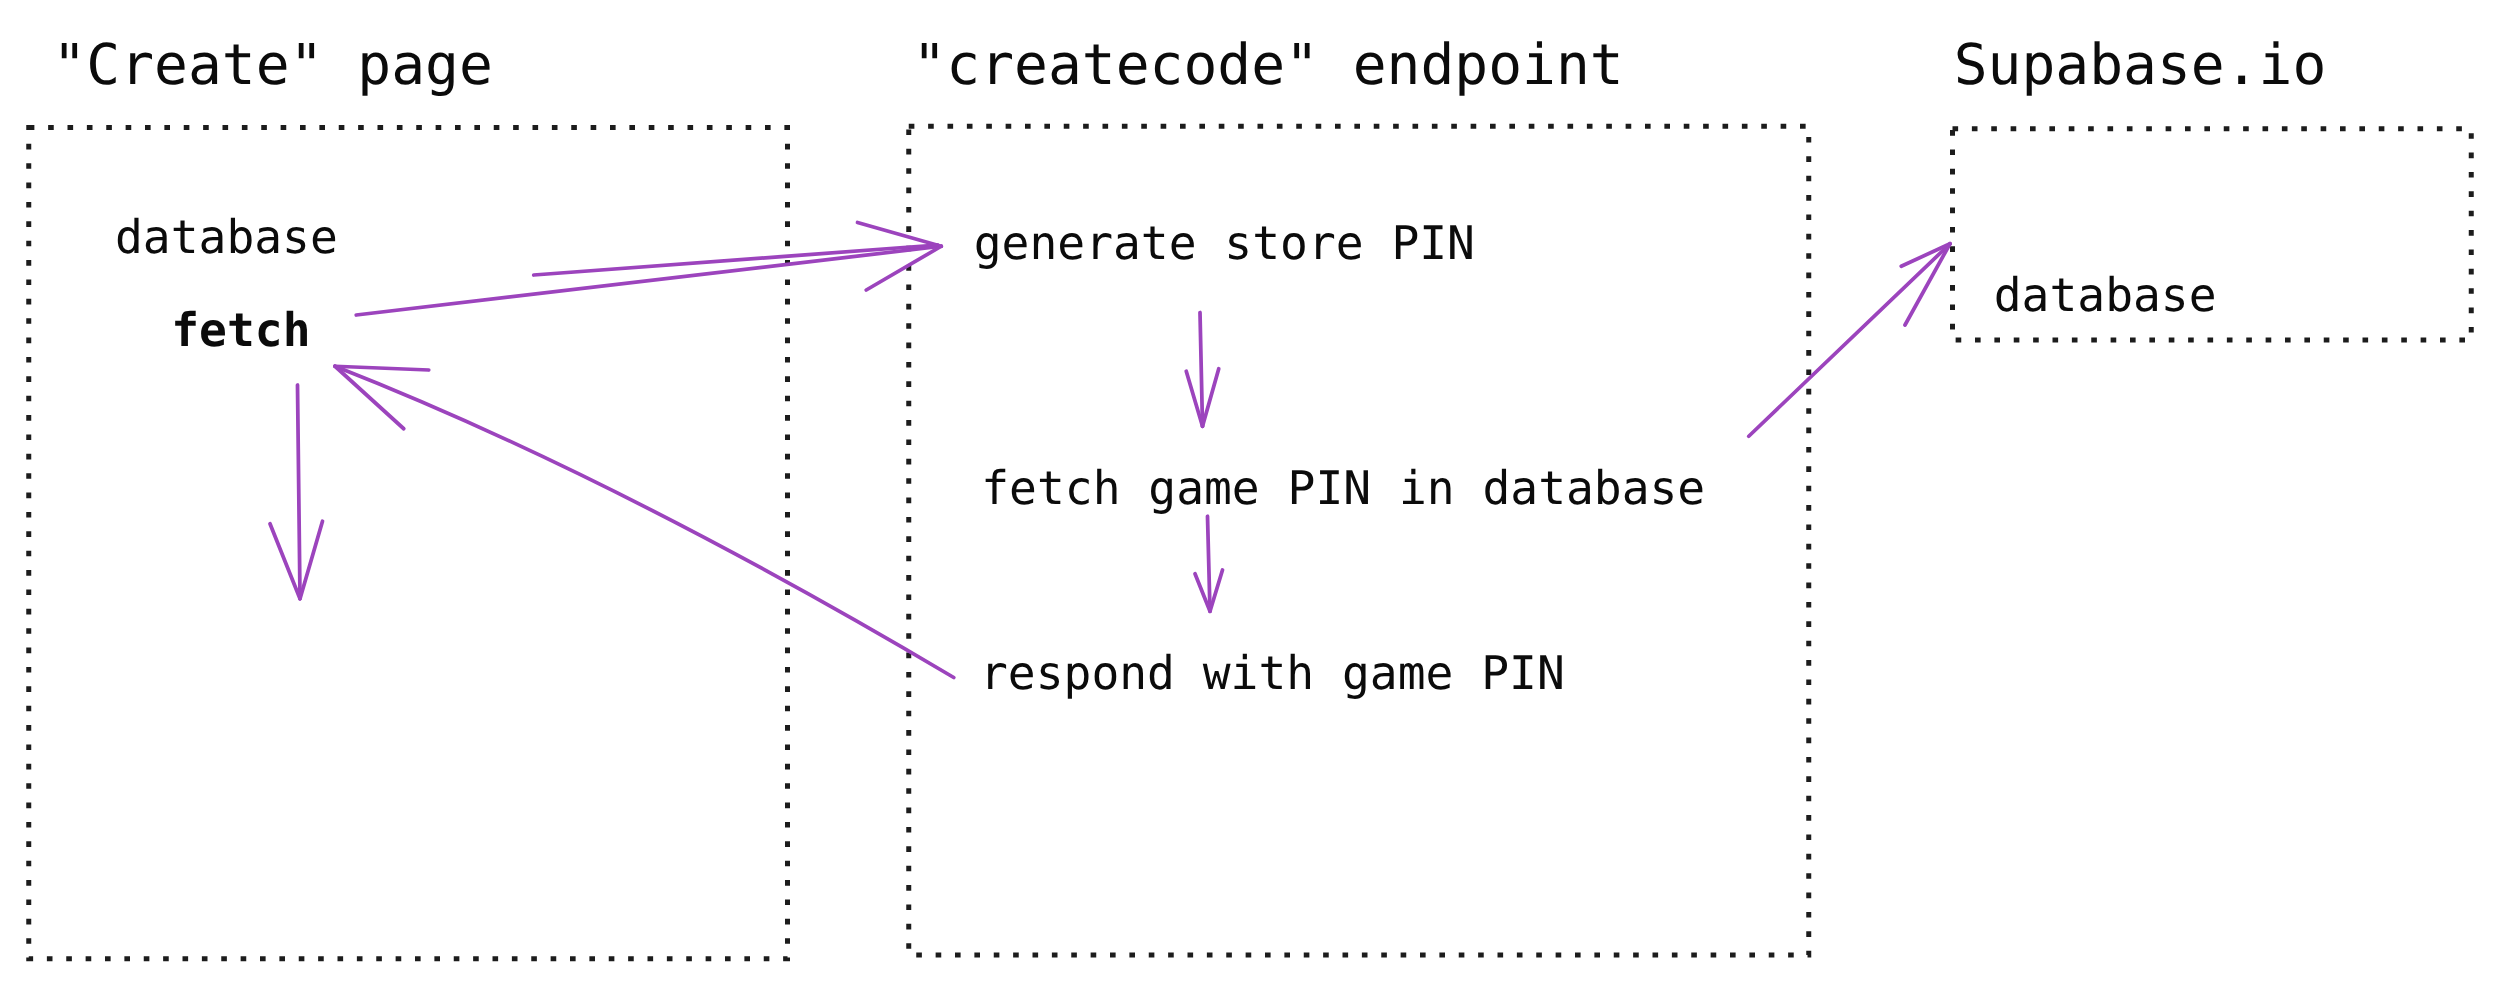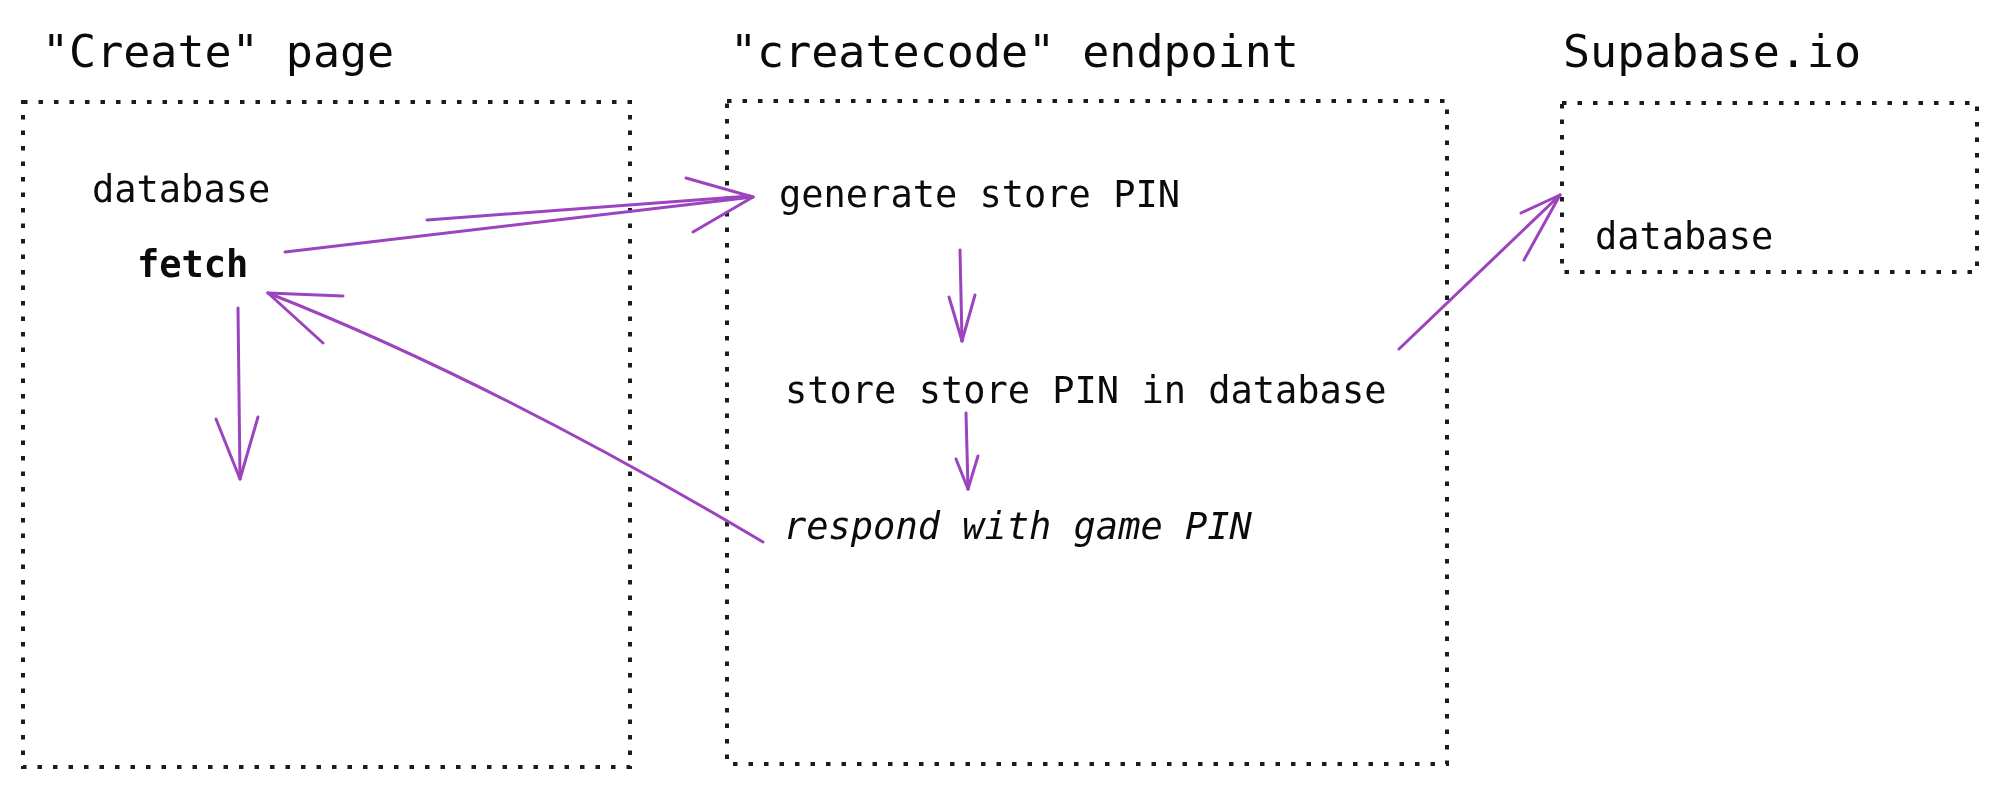--- a/index.html
+++ b/index.html
@@ -99,18 +99,18 @@
   </svg>
 
   <div class="title" style="left:42px; top:29px;">"Create" page</div>
   <div class="title" style="left:730px; top:29px;">"createcode" endpoint</div>
   <div class="title" style="left:1563px; top:29px;">Supabase.io</div>
 
   <div class="label" style="left:92px; top:171px;">database</div>
   <div class="label" style="left:137px; top:246px;font-weight:bold;">fetch</div>
 
   <div class="label" style="left:779px; top:176px;">generate store PIN</div>
-  <div class="label" style="left:785px; top:372px;">store store PIN in database</div>
-  <div class="label" style="left:784px; top:508px;font-style:italic;">respond with game PIN</div>
+  <div class="label" style="left:785px; top:372px;">fetch game PIN in database</div>
+  <div class="label" style="left:784px; top:520px;">respond with game PIN</div>
 
   <div class="label" style="left:1595px; top:174px;margin-top:44px;">database</div>
 
 </div>
 
 </body></html>

